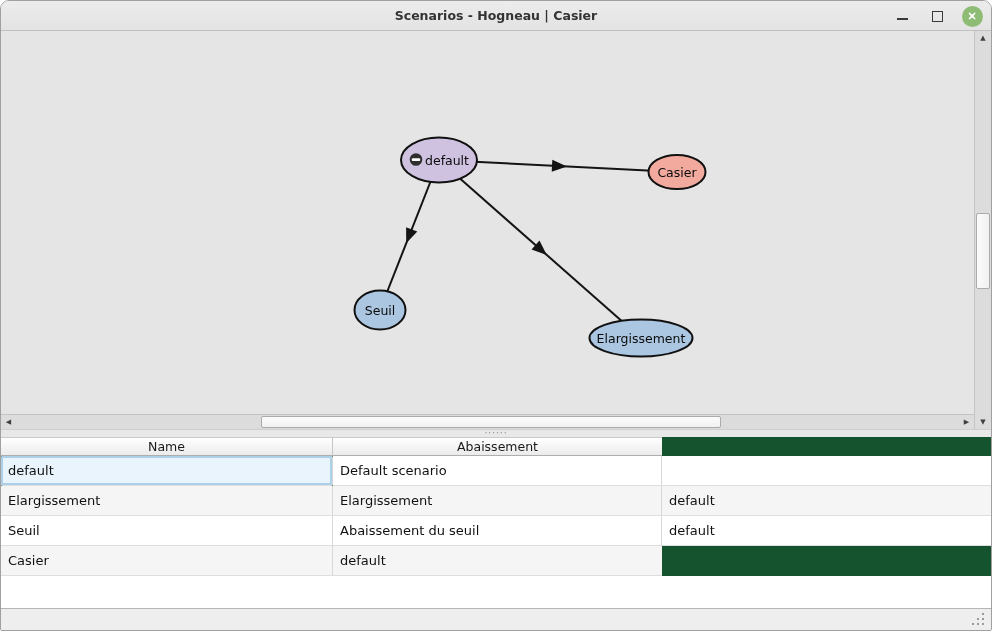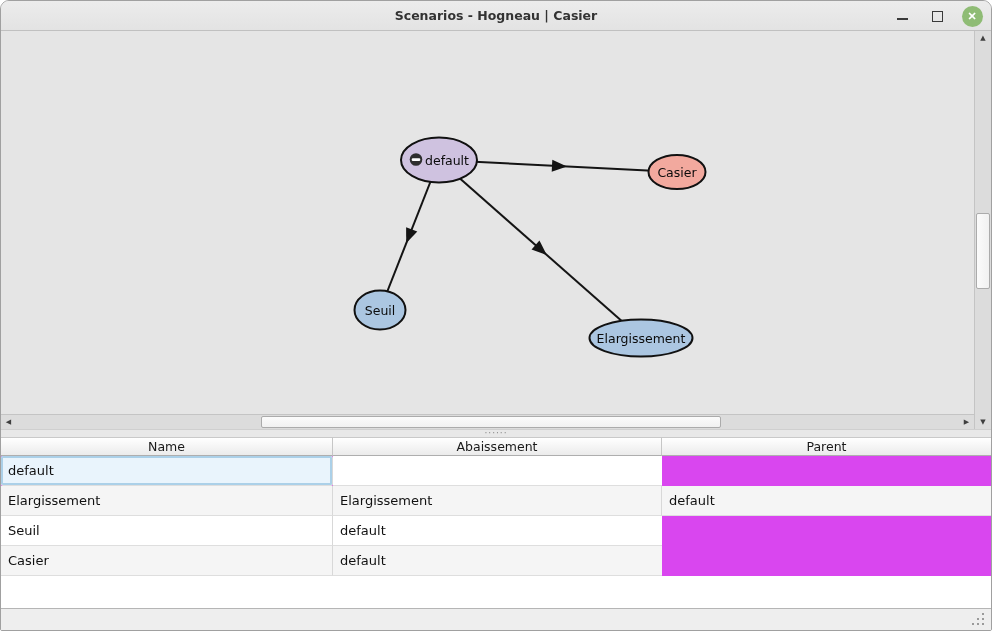--- a/index.html
+++ b/index.html
@@ -80,21 +80,21 @@
 
   
   .splitter {
     flex: 0 0 8px; background: #e8e8e8;
     display: flex; align-items: center; justify-content: center;
     border-top: 1px solid #cfcfcf;
   }
   .splitter .dots { font-size: 9px; line-height: 5px; color: #8a8a8a; letter-spacing: 1px; }
 
   
-  .scen-table { flex: 0 0 auto; background: #d946ef; }
+  .scen-table { flex: 0 0 auto; background: #14532d; }
   .t-row { display: grid; grid-template-columns: 332px 329px 1fr; }
   .t-head { height: 19px; }
   .t-head .t-hcell {
     background: linear-gradient(#ffffff, #ebebeb);
     border-top: 1px solid #c9c9c9;
     border-bottom: 1px solid #aeaeae;
     border-right: 1px solid #c6c6c6;
     font-size: 12.5px; color: #1a1a1a; text-align: center; line-height: 17px;
     overflow: hidden; white-space: nowrap;
   }
@@ -211,34 +211,35 @@
     </div>
 
     <div class="splitter">
       <span class="dots">······</span>
     </div>
 
     <div class="scen-table">
       <div class="t-row t-head">
         <div class="t-hcell">Name</div>
         <div class="t-hcell">Abaissement</div>
-        <div class="t-hcell">Parent</div>
       </div>
 
       <div class="t-row t-body-row">
         <div class="t-cell selected">default</div>
+        <div class="t-cell">Default scenario</div>
         <div class="t-cell"></div>
       </div>
       <div class="t-row t-body-row alt">
         <div class="t-cell">Elargissement</div>
         <div class="t-cell">Elargissement</div>
         <div class="t-cell">default</div>
       </div>
       <div class="t-row t-body-row">
         <div class="t-cell">Seuil</div>
+        <div class="t-cell">Abaissement du seuil</div>
         <div class="t-cell">default</div>
       </div>
       <div class="t-row t-body-row alt">
         <div class="t-cell">Casier</div>
         <div class="t-cell">default</div>
       </div>
     </div>
 
     <div class="table-empty"></div>
 

